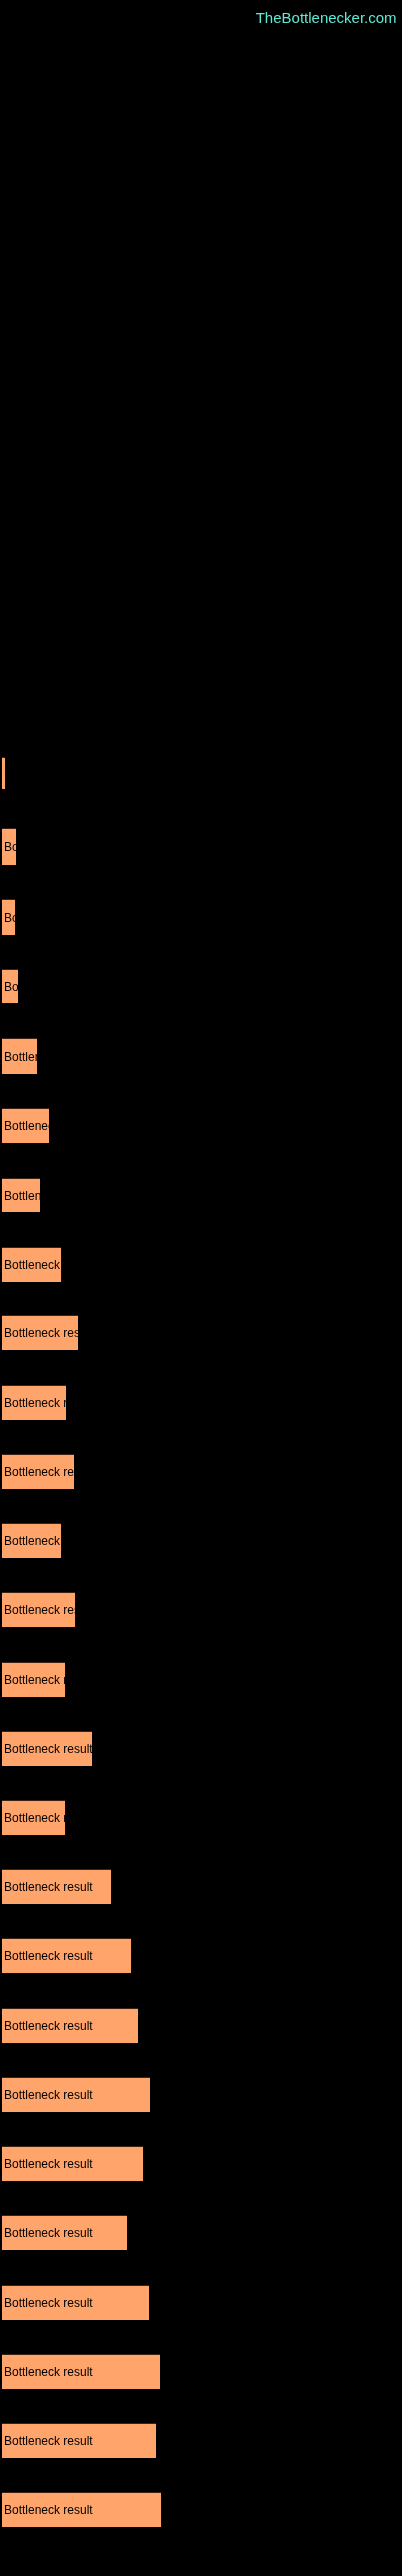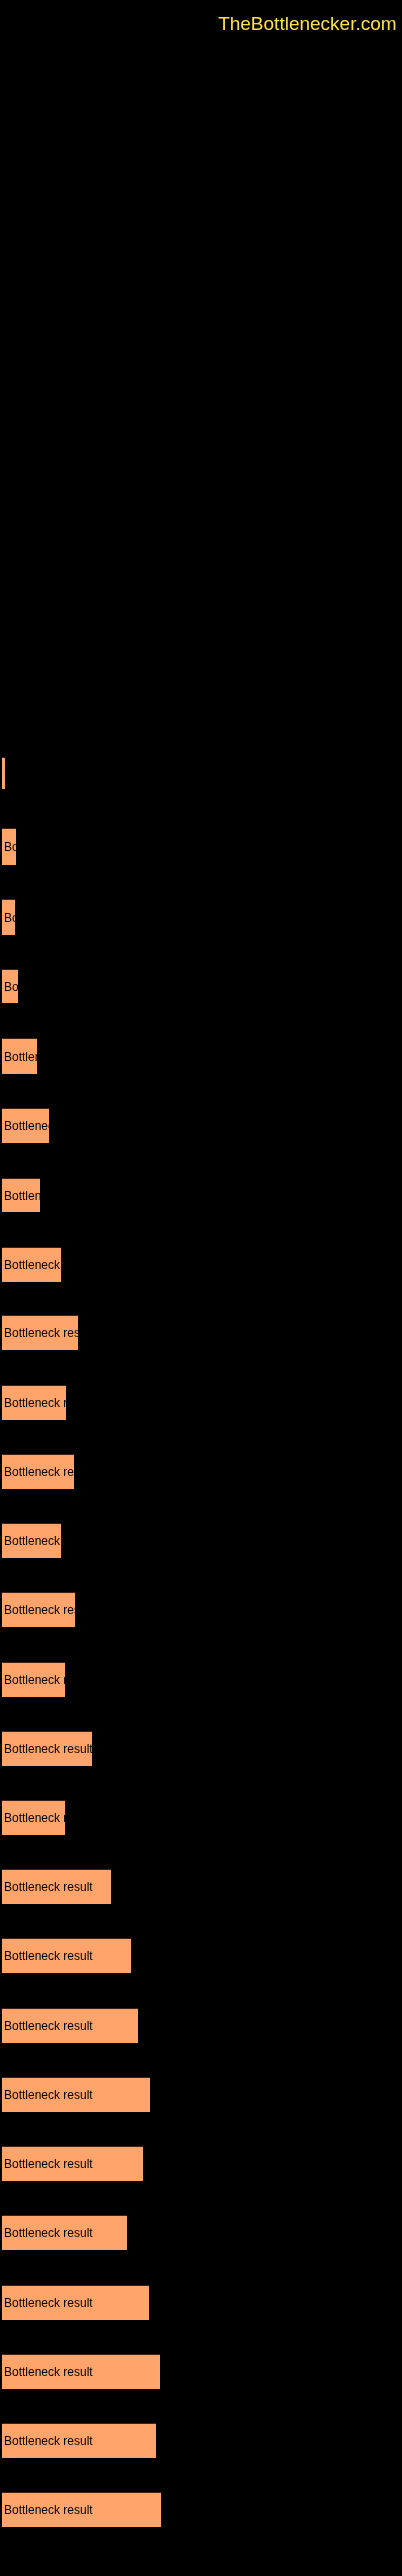--- a/index.html
+++ b/index.html
@@ -20,24 +20,24 @@
     left: 0;
     top: 0;
     width: 403px;
     height: 2576px;
     background: #000000;
   }
 
   .watermark {
     position: absolute;
     right: 6.4px;
-    top: 13px;
+    top: 7px;
     font-family: "Liberation Sans", sans-serif;
-    font-size: 19px;
-    color: #fde047;
+    font-size: 15px;
+    color: #5eead4;
     letter-spacing: 0px;
     white-space: nowrap;
     line-height: 22.5px;
   }
 
   .plot-area {
     position: absolute;
     left: 0;
     top: 0;
     width: 403px;

